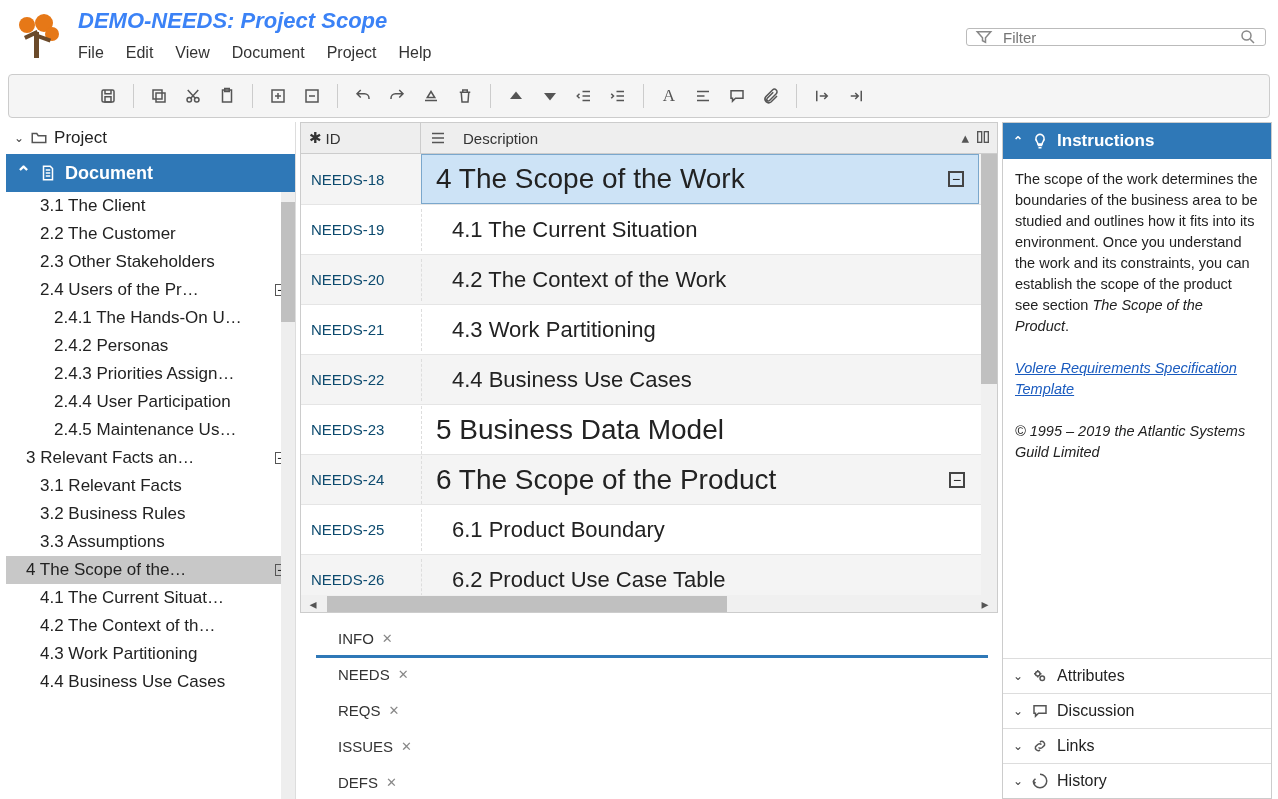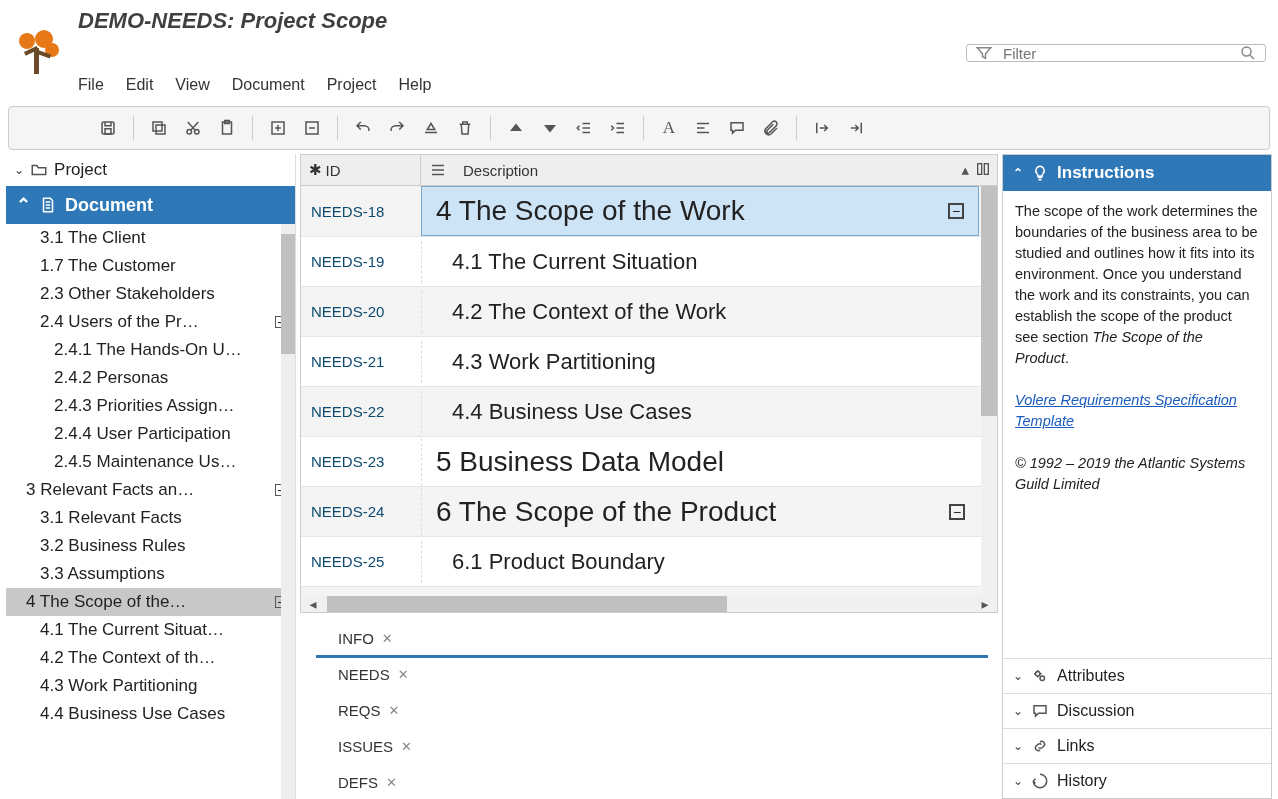--- a/index.html
+++ b/index.html
@@ -2,23 +2,23 @@
 <html><head>
 <meta charset="utf-8">
 <style>
 * { box-sizing: border-box; margin: 0; padding: 0; }
 body { font-family: "Segoe UI", Arial, sans-serif; font-size: 14px; color: #222; background: #fff; width: 1278px; height: 799px; overflow: hidden; display: flex; flex-direction: column; }
 
 
 .header { display: flex; align-items: center; padding: 8px 12px 0 12px; gap: 16px; }
 .logo { width: 50px; height: 50px; }
 .header-text { display: flex; flex-direction: column; flex: 1; }
-.title { font-size: 22px; font-style: italic; font-weight: 600; color: #404040; margin-bottom: 6px; }
+.title { font-size: 22px; font-style: italic; font-weight: 600; color: #3b82f6; margin-bottom: 6px; }
 .menubar { display: flex; gap: 22px; font-size: 16px; color: #333; padding: 4px 0; }
-.menuitem { cursor: pointer; margin-top: 32px; }
+.menuitem { cursor: pointer; }
 .filter-box { display: flex; align-items: center; border: 1px solid #bbb; border-radius: 3px; width: 300px; height: 18px; padding: 0 8px; background: #fff; color: #888; gap: 10px; }
 .filter-box input { border: none; outline: none; flex: 1; font-size: 15px; color: #444; background: transparent; }
 
 
 .toolbar { margin: 8px 8px 4px 8px; border: 1px solid #ccc; border-radius: 4px; background: #f5f5f5; padding: 6px 10px; display: flex; align-items: center; gap: 4px; min-height: 44px; }
 .toolbar .tbtn { width: 30px; height: 30px; display: inline-flex; align-items: center; justify-content: center; color: #555; cursor: pointer; border-radius: 3px; }
 .toolbar .sep { width: 1px; height: 24px; background: #ccc; margin: 0 6px; }
 
 
 .main { flex: 1; display: flex; min-height: 0; padding: 0 6px 0 6px; gap: 4px; }
@@ -245,21 +245,21 @@
           <path d="M9 8h6M9 12h6M9 16h6"></path>
         </svg>
       <span>Document</span>
     </div>
     <div class="tree-body">
       <div id="tree-items">
           <div class="tree-item sub">
             <span>3.1 The Client</span>
           </div>
           <div class="tree-item sub">
-            <span>1.7 The Customer</span>
+            <span>2.2 The Customer</span>
           </div>
           <div class="tree-item sub">
             <span>2.3 Other Stakeholders</span>
           </div>
           <div class="tree-item sub">
             <span>2.4 Users of the Pr…</span>
             <span class="boxminus">−</span>
           </div>
           <div class="tree-item subsub">
             <span>2.4.1 The Hands-On U…</span>
@@ -379,20 +379,23 @@
             </div>
           </div>
           <div class="row">
             <div class="cell-id">NEEDS-25</div>
             <div class="cell-desc h2">
               <span>6.1 Product Boundary</span>
             </div>
           </div>
           <div class="row stripe">
             <div class="cell-id">NEEDS-26</div>
+            <div class="cell-desc h2">
+              <span>6.2 Product Use Case Table</span>
+            </div>
           </div>
           <div class="row">
             <div class="cell-id">NEEDS-27</div>
             <div class="cell-desc h2">
               <span>6.3 Product Use Cases</span>
             </div>
           </div>
         </div>
       <div class="grid-scroll-v">
           <div class="grid-thumb-v"></div>
@@ -433,21 +436,21 @@
       <svg class="ic" viewBox="0 0 24 24" fill="none" stroke="#fff" stroke-width="2">
           <path d="M9 18h6M10 21h4M12 3a6 6 0 00-4 10c1 1 1 2 1 3h6c0-1 0-2 1-3a6 6 0 00-4-10z"></path>
         </svg>
       <span>Instructions</span>
     </div>
     <div class="rp-body">
       <span>The scope of the work determines the boundaries of the business area to be studied and outlines how it fits into its environment. Once you understand the work and its constraints, you can establish the scope of the product see section </span><span class="ital">The Scope of the Product</span><span>.</span>
       <br><br>
       <a href="#">Volere Requirements Specification Template</a>
       <br><br>
-      <span class="ital">© 1992 – 2019 the Atlantic Systems Guild Limited</span>
+      <span class="ital">© 1995 – 2019 the Atlantic Systems Guild Limited</span>
     </div>
     <div id="rp-accs">
         <div class="rp-acc">
           <span class="chev-sm">⌄</span>
           <svg class="ic" viewBox="0 0 24 24" fill="none" stroke="#555" stroke-width="2">
             <circle cx="9" cy="9" r="3"></circle>
             <circle cx="15" cy="15" r="3"></circle>
             <path d="M9 6V4M9 12v2M6 9H4M12 9h2"></path>
           </svg>
           <span>Attributes</span>

